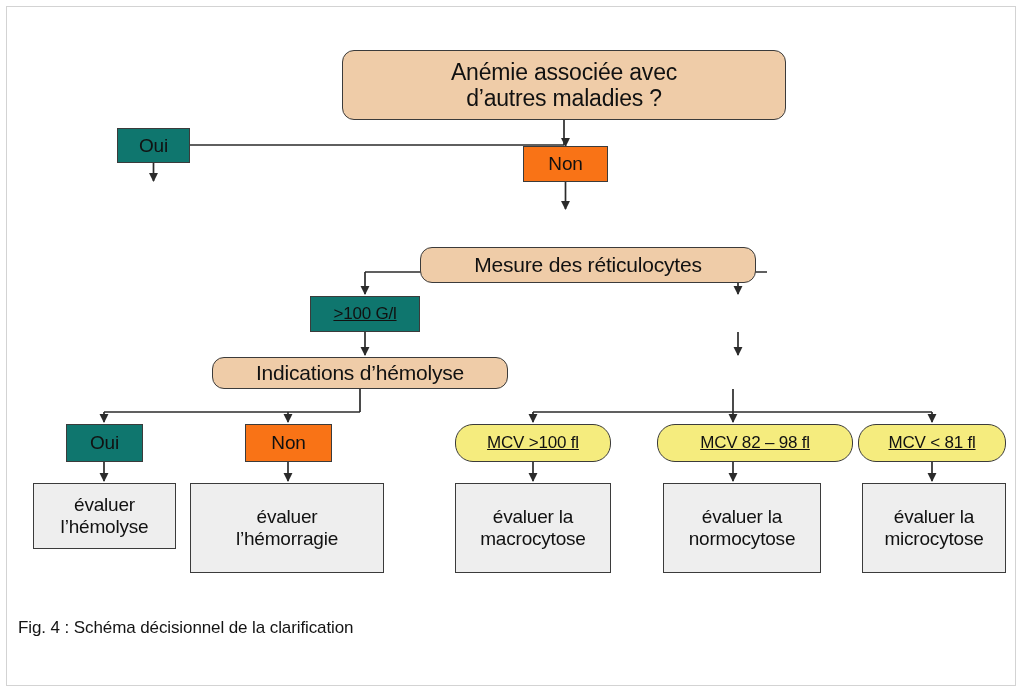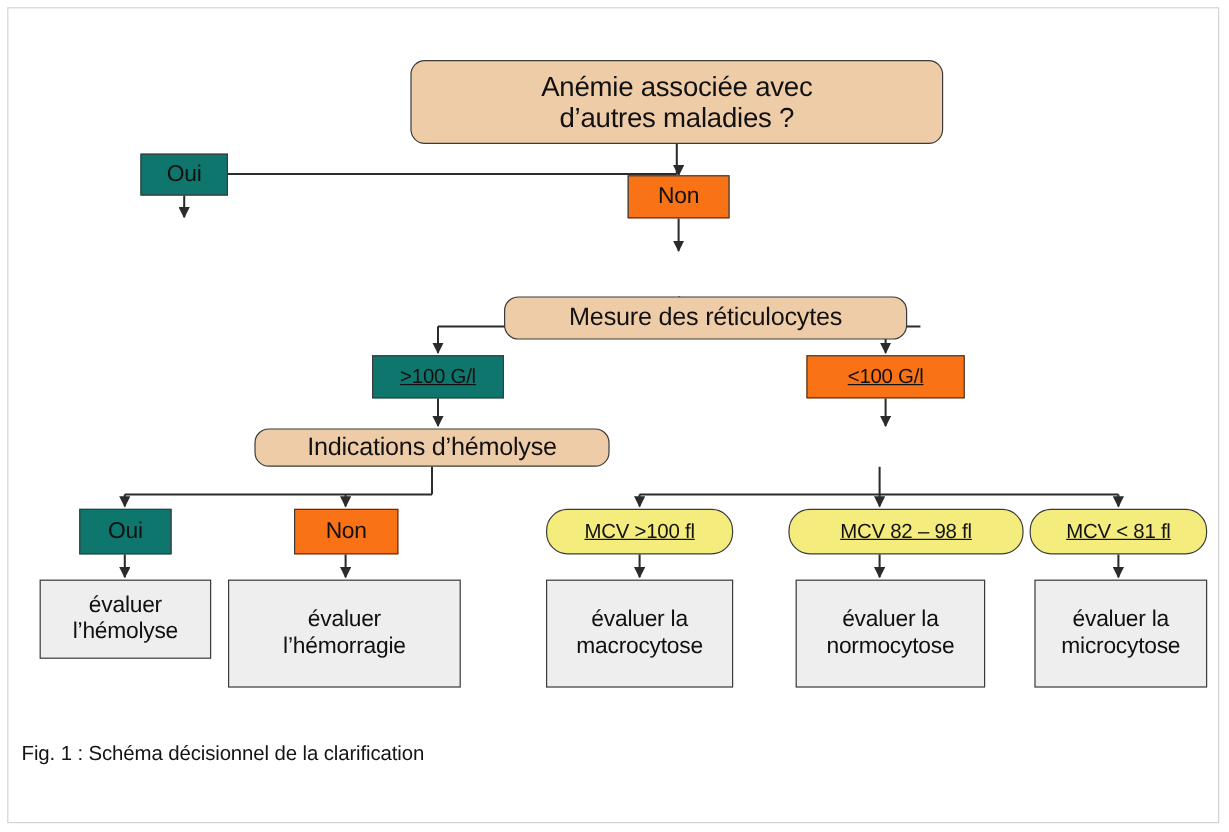--- a/index.html
+++ b/index.html
@@ -126,21 +126,20 @@
 
   <div class="node green n-tag" style="left:117px; top:128px; width:73px; height:35px;">Oui</div>
 
   <div class="node blue n-tag" style="left:523px; top:146px; width:85px; height:36px;">Non</div>
 
 
   <div class="node peach n-proc" style="left:420px; top:211px; width:336px; height:36px;margin-top:36px;">Mesure des réticulocytes</div>
 
   <div class="node green n-tagsm" style="left:310px; top:296px; width:110px; height:36px;">&gt;100 G/l</div>
 
-  <div class="node blue n-tagsm" style="left:672px; top:296px; width:132px; height:36px;">&lt;100 G/l</div>
 
   <div class="node peach n-proc" style="left:212px; top:357px; width:296px; height:32px;text-align:right;">Indications d’hémolyse</div>
 
 
   <div class="node green n-tag" style="left:66px; top:424px; width:77px; height:38px;">Oui</div>
 
   <div class="node blue n-tag" style="left:245px; top:424px; width:87px; height:38px;">Non</div>
 
   <div class="node yellow n-tagsm" style="left:455px; top:424px; width:156px; height:38px;">MCV &gt;100 fl</div>
 
@@ -156,15 +155,15 @@
 
   <div class="node gray n-leaf" style="left:455px; top:483px; width:156px; height:90px;">évaluer la
 macrocytose</div>
 
   <div class="node gray n-leaf" style="left:663px; top:483px; width:158px; height:90px;">évaluer la
 normocytose</div>
 
   <div class="node gray n-leaf" style="left:862px; top:483px; width:144px; height:90px;">évaluer la
 microcytose</div>
 
-  <div id="caption">Fig. 1 : Schéma décisionnel de la clarification</div>
+  <div id="caption">Fig. 4 : Schéma décisionnel de la clarification</div>
 
 </div>
 
 </body></html>

